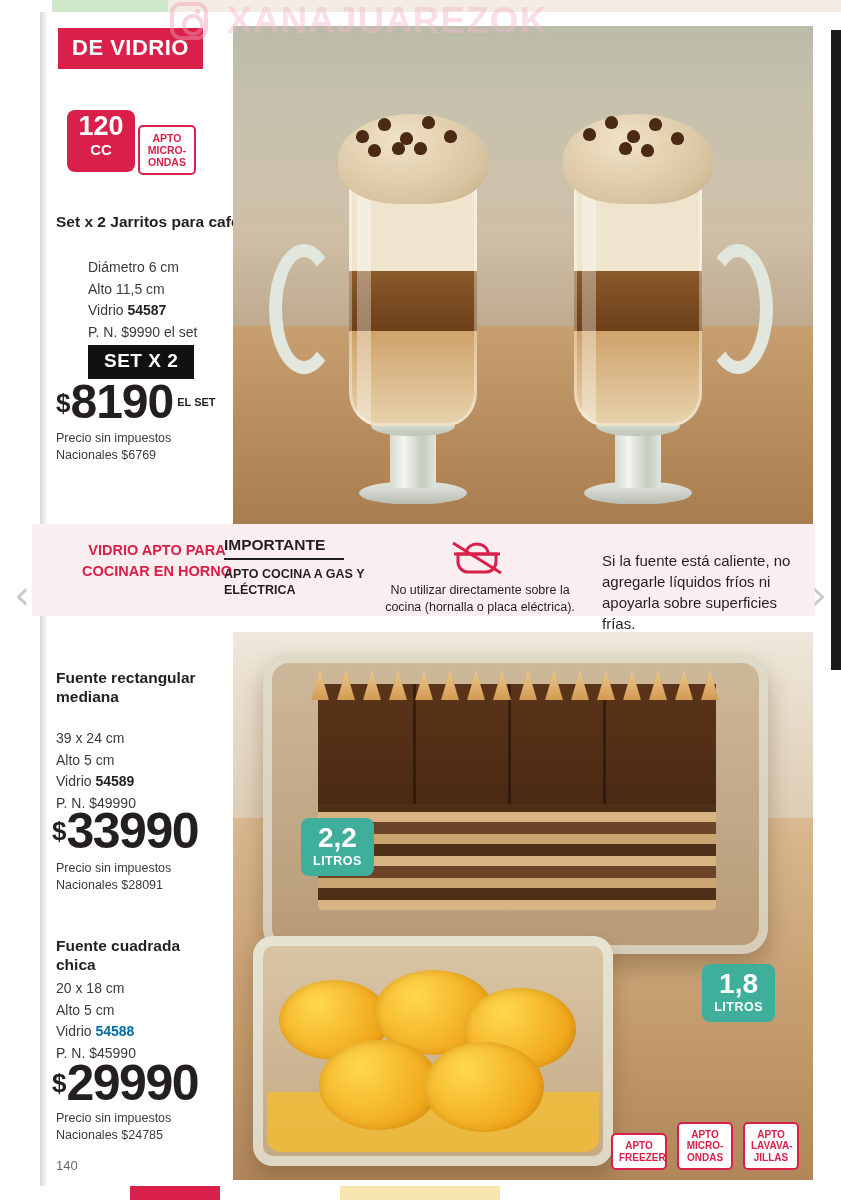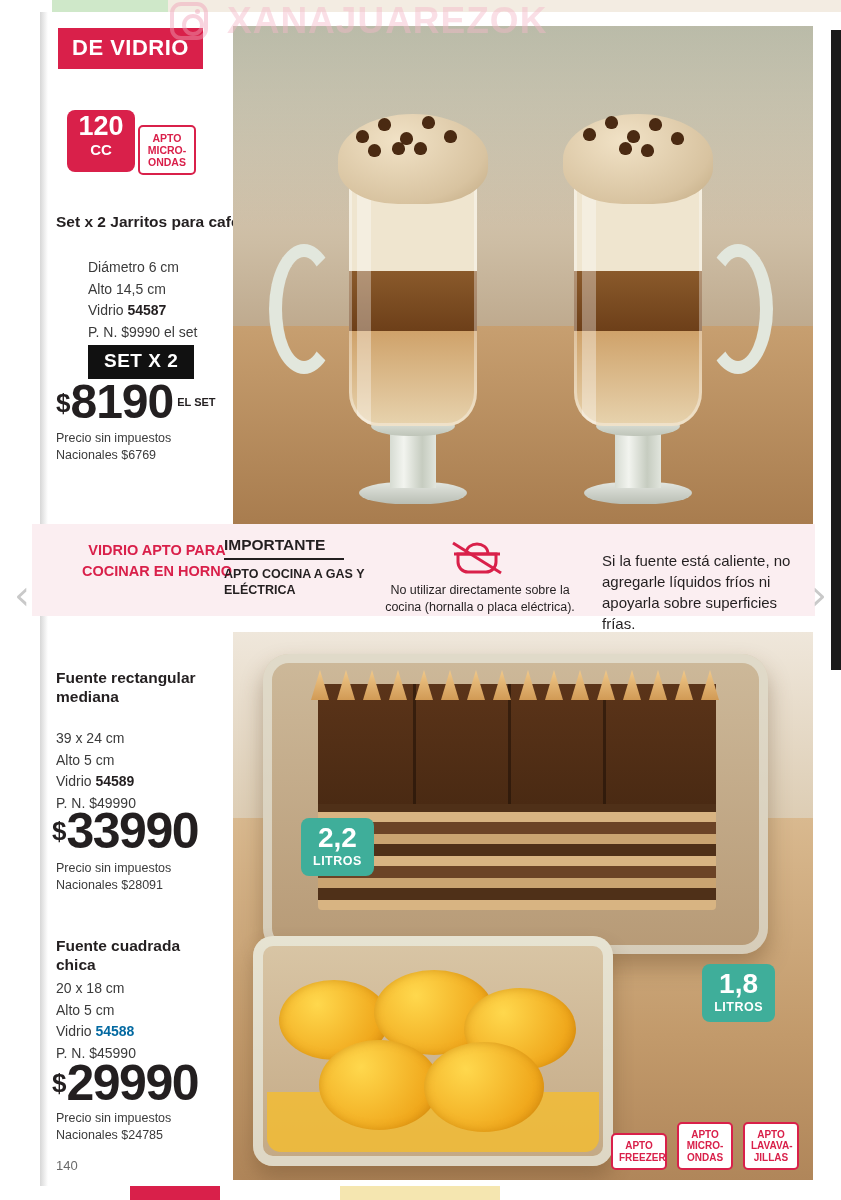--- a/index.html
+++ b/index.html
@@ -367,21 +367,21 @@
       <span class="num">120</span>
       <span class="unit">CC</span>
     </div>
 
     <div class="badge-micro">APTO MICRO-ONDAS</div>
 
     <div class="prod-title">Set x 2 Jarritos para café</div>
 
     <div class="prod-spec">
       <div>Diámetro 6 cm</div>
-      <div>Alto 14,5 cm</div>
+      <div>Alto 11,5 cm</div>
       <div>
         <span>Vidrio</span>
         <b>54587</b>
       </div>
       <div>P. N. $9990 el set</div>
     </div>
 
     <div class="setbadge">SET X 2</div>
 
     <div class="price1">

